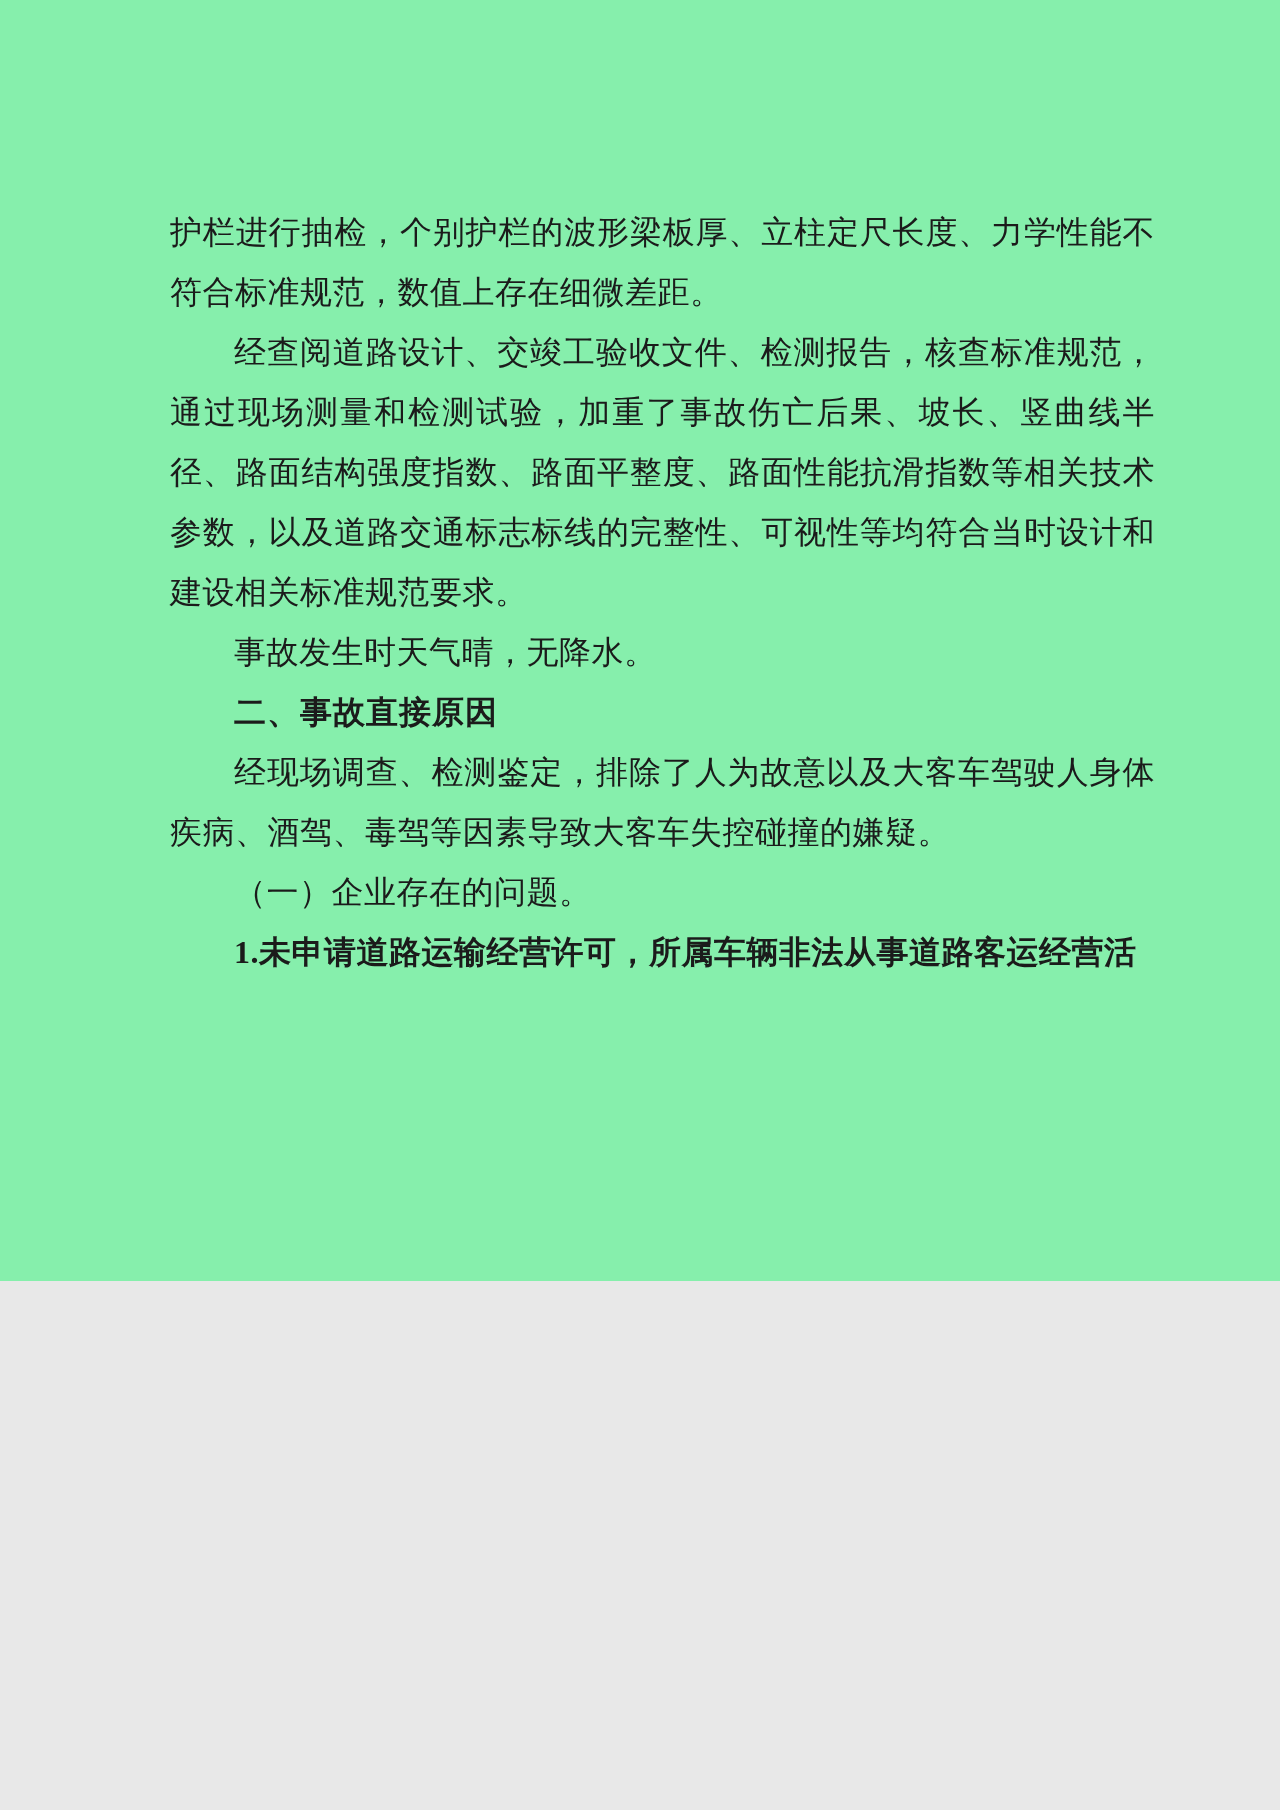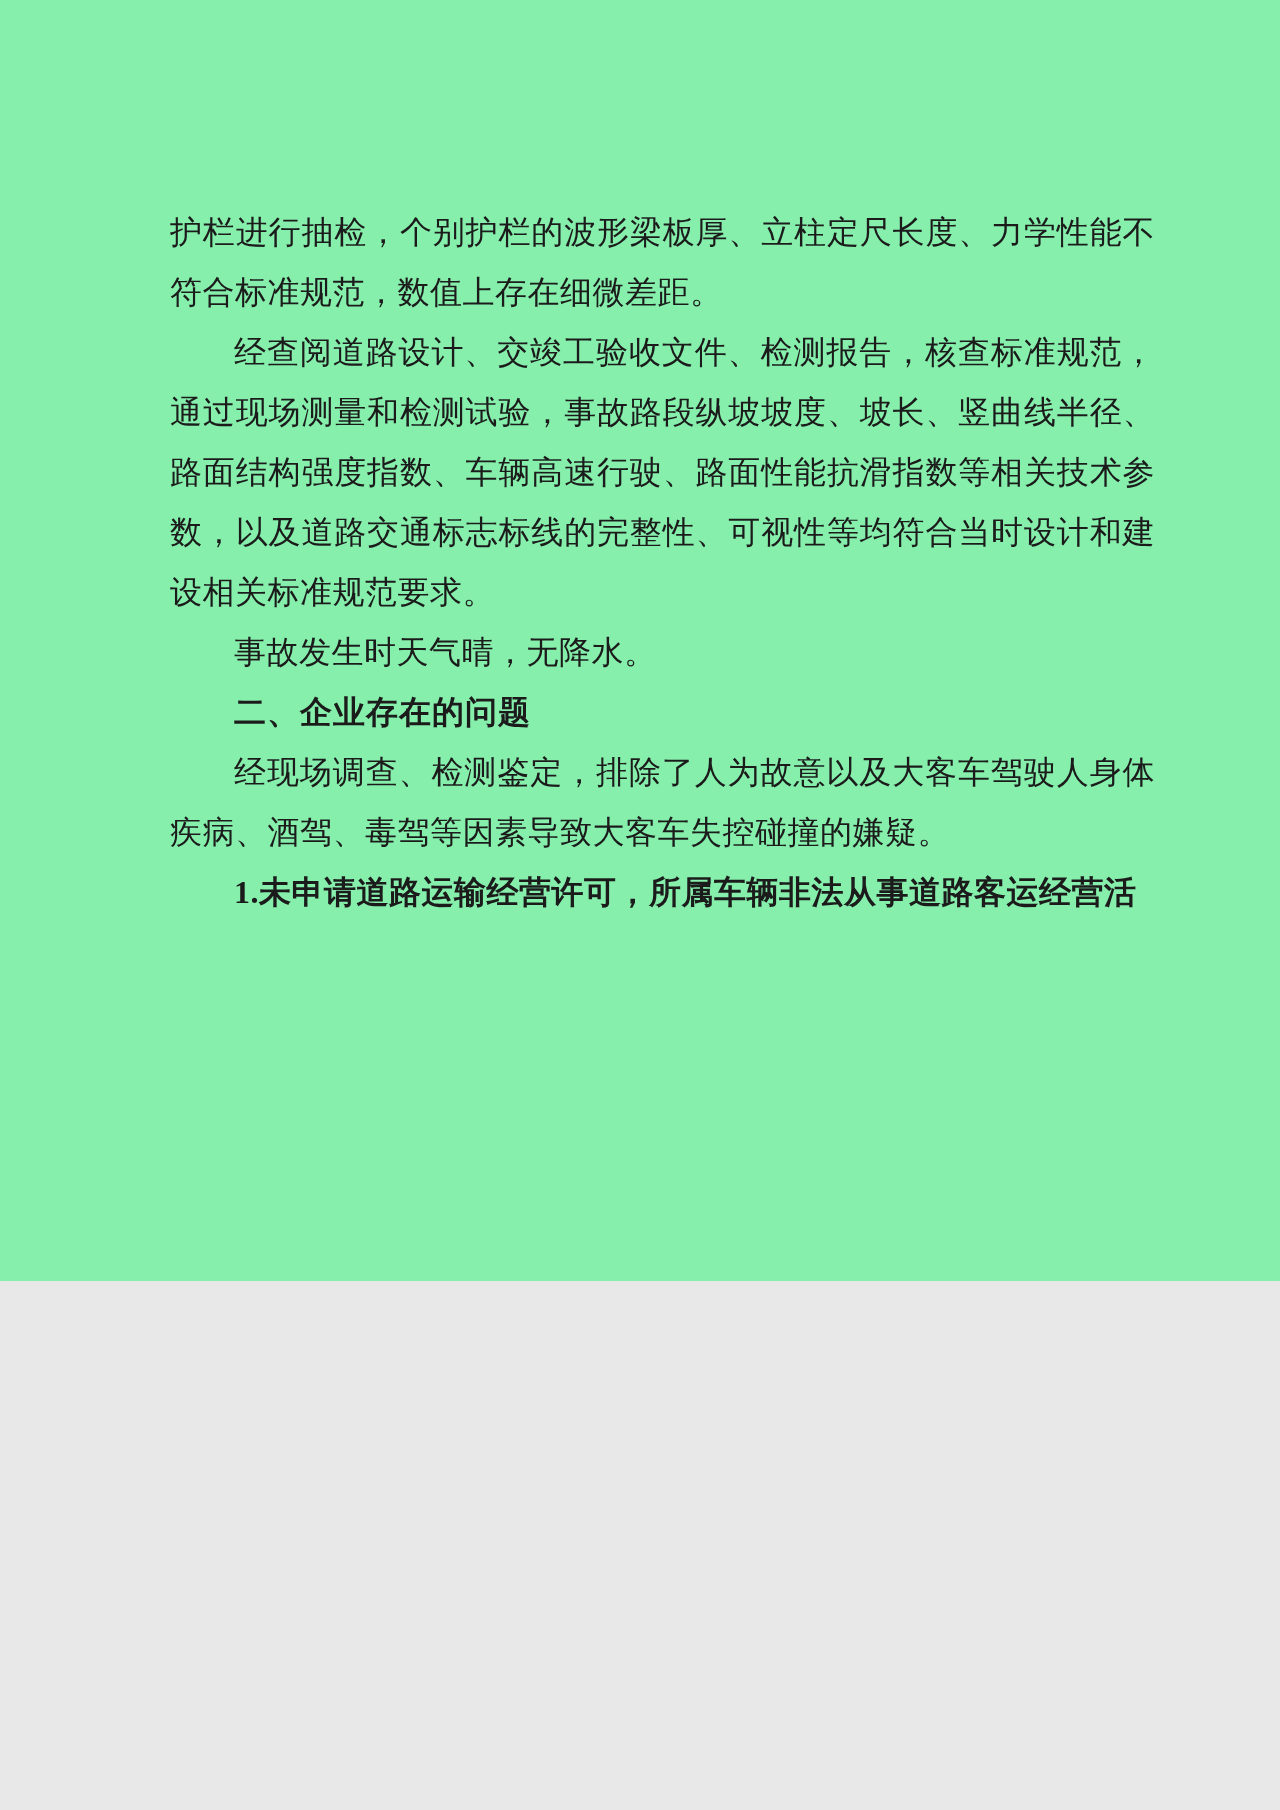--- a/index.html
+++ b/index.html
@@ -62,31 +62,32 @@
 </style>
 </head>
 <body>
 
 <div class="page">
 
   <div class="text-block">
 
     <p>护栏进行抽检，个别护栏的波形梁板厚、立柱定尺长度、力学性能不符合标准规范，数值上存在细微差距。</p>
 
-    <p class="indent">经查阅道路设计、交竣工验收文件、检测报告，核查标准规范，通过现场测量和检测试验，事故路段纵坡坡度、坡长、竖曲线半径、路面结构强度指数、车辆高速行驶、路面性能抗滑指数等相关技术参数，以及道路交通标志标线的完整性、可视性等均符合当时设计和建设相关标准规范要求。</p>
+    <p class="indent">经查阅道路设计、交竣工验收文件、检测报告，核查标准规范，通过现场测量和检测试验，加重了事故伤亡后果、坡长、竖曲线半径、路面结构强度指数、路面平整度、路面性能抗滑指数等相关技术参数，以及道路交通标志标线的完整性、可视性等均符合当时设计和建设相关标准规范要求。</p>
 
     <p class="indent">事故发生时天气晴，无降水。</p>
 
-    <p class="indent heading">二、企业存在的问题</p>
+    <p class="indent heading">二、事故直接原因</p>
 
 
 
     <p class="indent">经现场调查、检测鉴定，排除了人为故意以及大客车驾驶人身体疾病、酒驾、毒驾等因素导致大客车失控碰撞的嫌疑。</p>
 
 
+    <p class="indent kaiti">（一）企业存在的问题。</p>
 
     <p class="indent bold-item">1.未申请道路运输经营许可，所属车辆非法从事道路客运经营活</p>
 
   </div>
 
   <div class="page-number">8</div>
 
 </div>
 
 </body></html>

